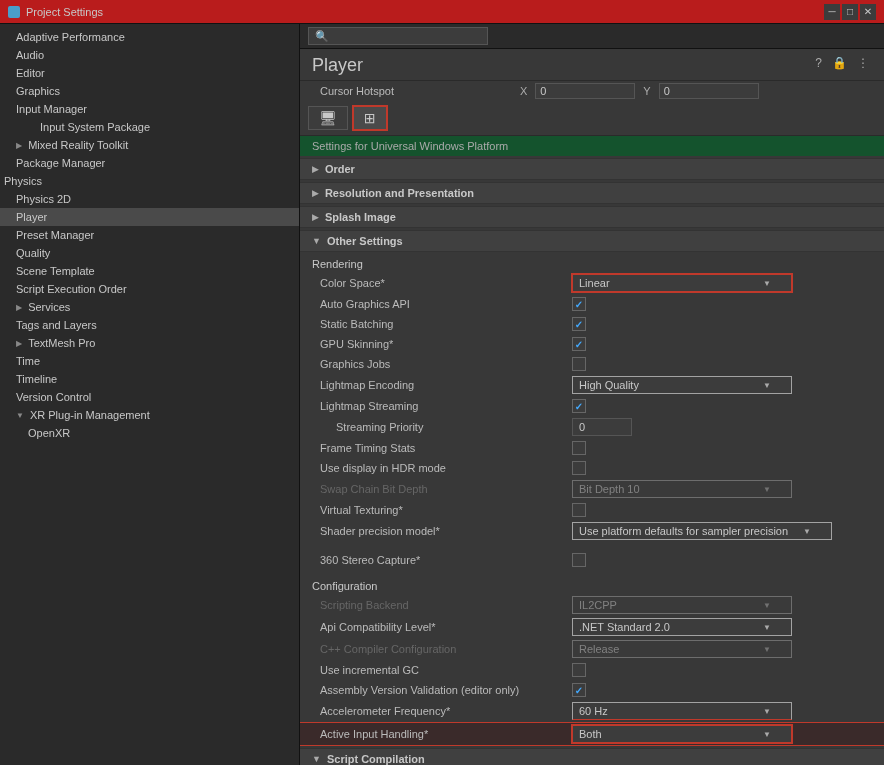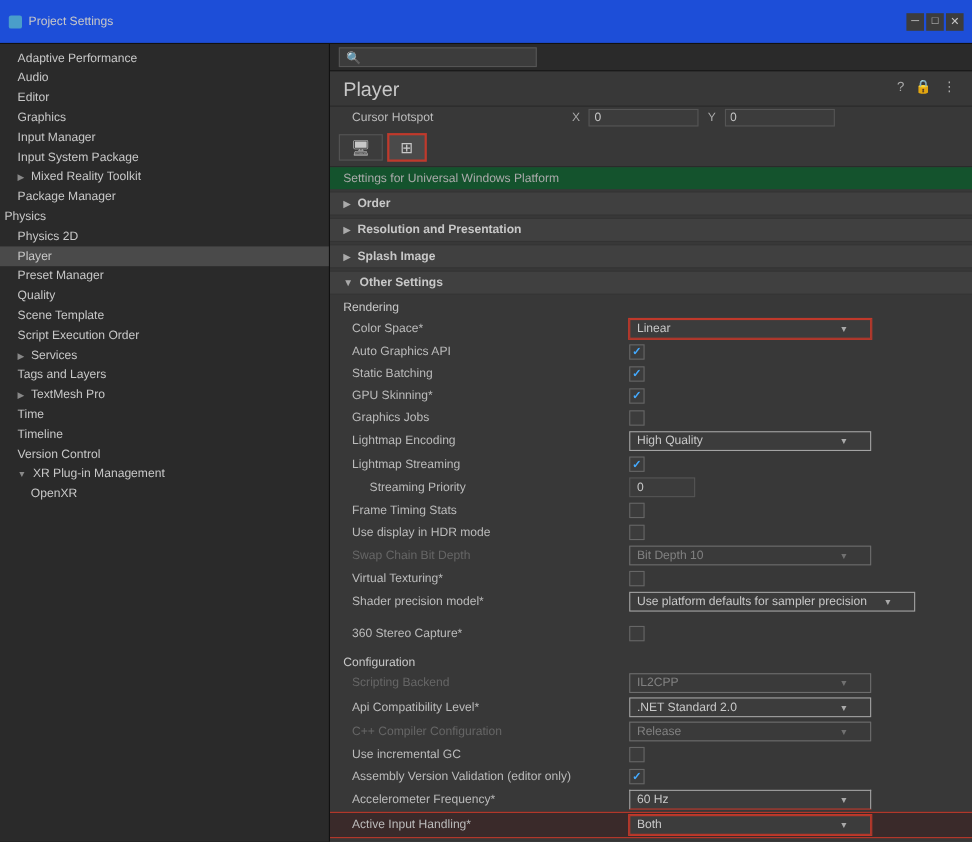--- a/index.html
+++ b/index.html
@@ -8,22 +8,22 @@
       font-size: 11px;
       background: #1e1e1e;
       color: #c8c8c8;
       width: 884px;
       height: 765px;
       overflow: hidden;
     }
 
     
     .title-bar {
-      background: #1d4ed8;
-      height: 40px;
+      background: #b91c1c;
+      height: 24px;
       display: flex;
       align-items: center;
       padding: 0 8px;
       gap: 6px;
       border-bottom: 1px solid #111;
     }
     .title-bar-icon {
       width: 12px; height: 12px;
       background: #4a9eca;
       border-radius: 2px;
@@ -293,21 +293,21 @@
       </div>
       <div class="sidebar-item" style="padding-left: 16px;">
         <span>Editor</span>
       </div>
       <div class="sidebar-item" style="padding-left: 16px;">
         <span>Graphics</span>
       </div>
       <div class="sidebar-item" style="padding-left: 16px;">
         <span>Input Manager</span>
       </div>
-      <div class="sidebar-item" style="">
+      <div class="sidebar-item" style=" margin-left: 24px;">
         <span>Input System Package</span>
       </div>
       <div class="sidebar-item has-arrow">
         <span>Mixed Reality Toolkit</span>
       </div>
       <div class="sidebar-item" style="padding-left: 16px;">
         <span>Package Manager</span>
       </div>
       <div class="sidebar-item" style="padding-left: 4px;">
         <span>Physics</span>

